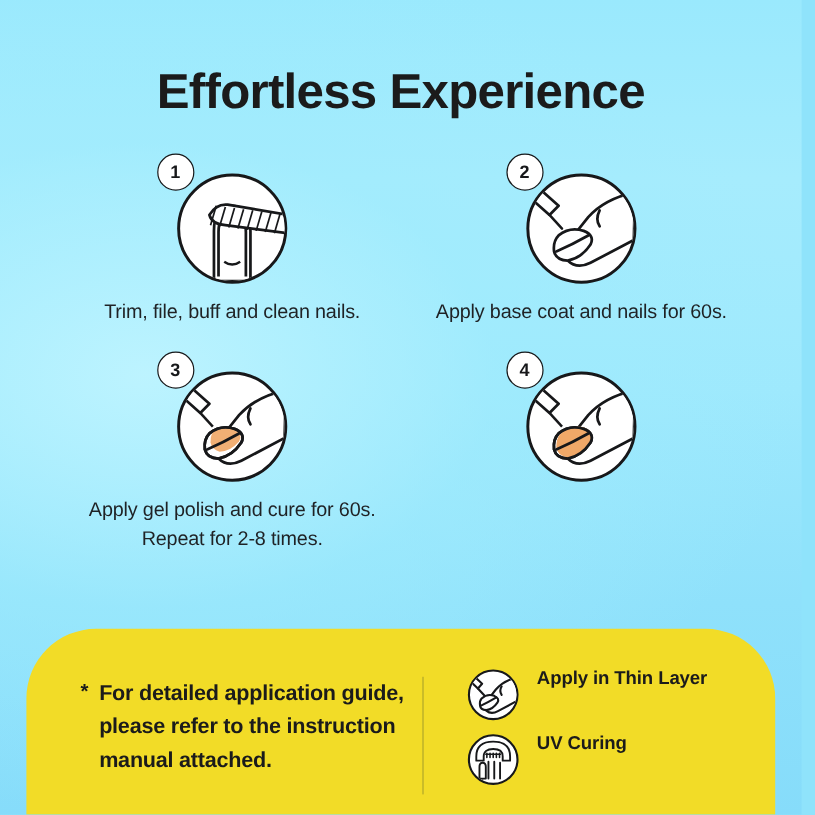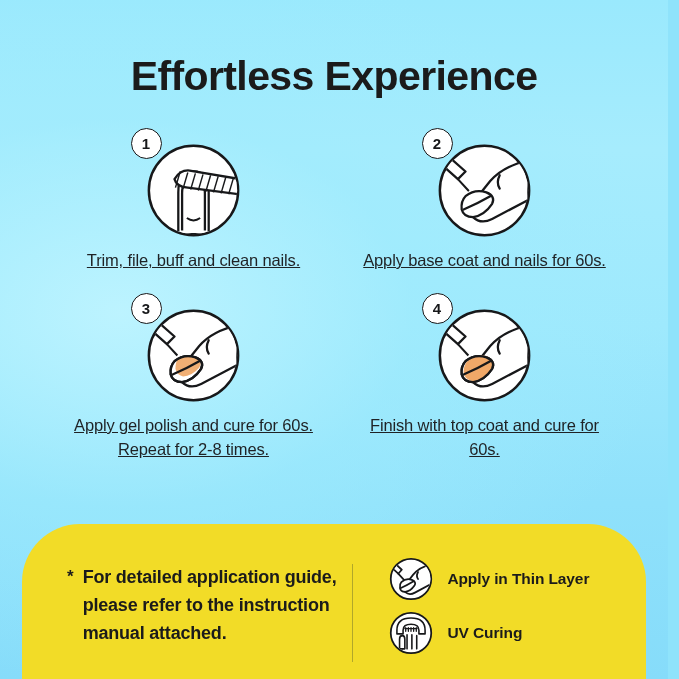--- a/index.html
+++ b/index.html
@@ -37,21 +37,20 @@
     display:flex;align-items:center;justify-content:center;
     font-size:15px;font-weight:600;color:#17181a;z-index:3;
     line-height:1;
   }
   .illu{position:absolute;left:22px;top:15px;width:95px;height:95px;}
   .caption{
     margin-top:9px;text-align:center;
     font-size:16.5px;color:#1f2225;line-height:1.45;
     letter-spacing:-0.15px;
     width:255px;
-    text-decoration:underline;
   }
   .srow.r2{margin-top:20px;}
 
   
   .footer{
     position:absolute;left:22px;right:22px;top:524px;bottom:0;
     background:#f2dc27;
     border-top-left-radius:58px;border-top-right-radius:58px;
     display:flex;align-items:flex-start;
   }
@@ -59,21 +58,21 @@
     width:330px;padding:40px 0 0 45px;box-sizing:border-box;
     display:flex;gap:9px;
   }
   .f-star{font-size:17px;color:#1b1b1b;line-height:1.5;font-weight:600;}
   .f-note{font-size:18px;color:#1b1b1b;line-height:1.55;font-weight:600;letter-spacing:-0.2px;}
   .f-divider{
     width:1.4px;background:#8d8a2c;opacity:.65;
     margin-top:40px;height:98px;
   }
   .f-right{padding:33px 0 0 36px;display:flex;flex-direction:column;gap:10px;}
-  .f-item{display:flex;align-items:center;gap:14px;}
+  .f-item{display:flex;gap:14px;}
   .f-icon{width:44px;height:44px;flex:0 0 44px;}
   .f-label{font-size:15.5px;color:#1b1b1b;font-weight:600;letter-spacing:-0.1px;}
 </style>
 </head>
 <body>
 
 <div id="page">
 
   <div class="title">Effortless Experience</div>
 
@@ -187,21 +186,20 @@
               <path d="M28 70 Q42 64 56 56"></path>
             </g>
             <g clip-path="url(#c4)" fill="#ffffff" stroke="#17181a" stroke-width="2.4" stroke-linejoin="round">
               <path d="M4 22 L22 38 L30 30 L12 14 Z"></path>
             </g>
             <g clip-path="url(#c4)" fill="none" stroke="#17181a" stroke-width="2.2">
               <path d="M22 38 L33 50"></path>
             </g>
           </svg>
         </div>
-        <div class="caption">Finish with top coat and cure for 60s.</div>
       </div>
 
     </div>
   </div>
 
   <div class="footer">
 
     <div class="f-left">
       <div class="f-star">*</div>
       <div class="f-note">For detailed application guide, please refer to the instruction manual attached.</div>

